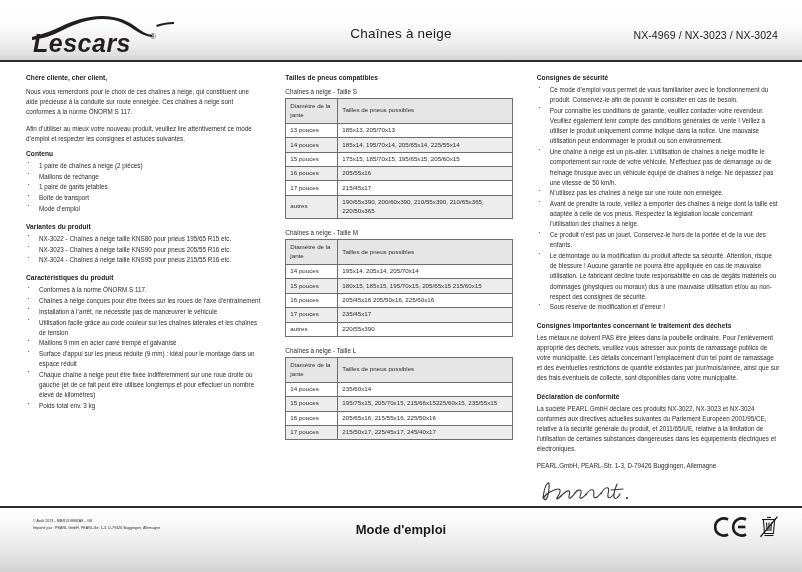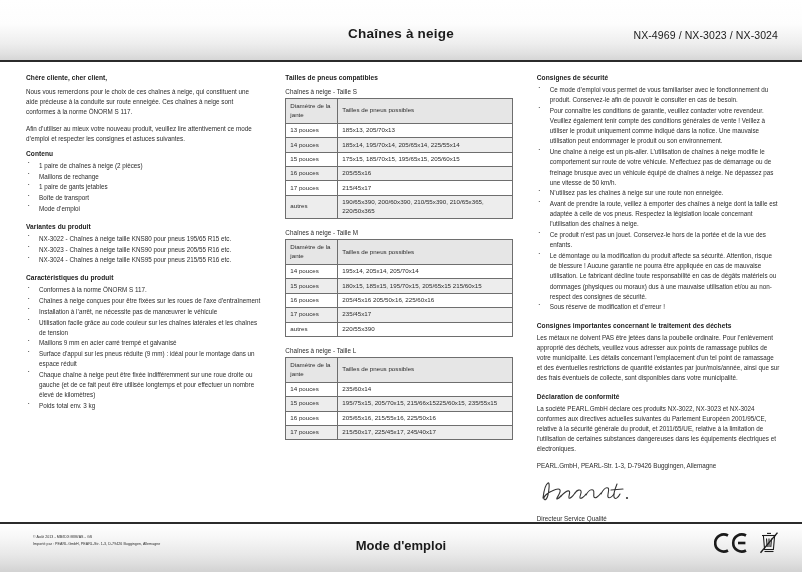--- a/index.html
+++ b/index.html
@@ -26,21 +26,21 @@
     position: absolute;
     left: 28px; top: 13px;
     width: 152px; height: 42px;
   }
   .logo-wrap svg { display: block; }
   .header-title {
     position: absolute;
     left: 0; right: 0; top: 26px;
     text-align: center;
     font-size: 13.5px;
-    font-weight: bold;
+    font-weight: normal;
     letter-spacing: .2px;
     color: #1b1b1b;
   }
   .header-models {
     position: absolute;
     right: 24px; top: 29px;
     font-size: 10.5px;
     color: #1b1b1b;
     letter-spacing: .1px;
   }
@@ -124,21 +124,21 @@
     padding-top: 3px;
     padding-bottom: 3px;
   }
   table.sizes tr.alt td { background: #ededed; }
   table.sizes td.c1 { width: 52px; }
 
   
   .footer {
     position: absolute;
     left: 0; bottom: 0;
-    width: 802px; height: 50px;
+    width: 802px; height: 66px;
     background: linear-gradient(to bottom, #ffffff 0%, #f6f6f6 30%, #e9e9e9 62%, #dedede 82%, #d2d2d2 100%);
     border-top: 2px solid #2b2b2b;
   }
   .footer-legal {
     position: absolute;
     left: 33px; top: 10px;
     font-size: 3.6px;
     line-height: 1.85;
     color: #2b2b2b;
     letter-spacing: .05px;
@@ -176,20 +176,31 @@
     right: 0; top: 9.7px;
     font-size: 6.3px;
     color: #2b2b2b;
   }
   .nowrap { white-space: nowrap; }
 </style>
 </head>
 <body>
 
 <div class="header">
+  <div class="logo-wrap">
+    <svg width="152" height="42" viewBox="0 0 152 42" xmlns="http://www.w3.org/2000/svg">
+      <path d="M4 24 C10 22 20 20 32 14 C44 8 58 3 74 3 C90 3 100 8 108 14 C113 18 118 21 124 22
+               L124 24 C117 23 111 20 105 16 C97 10 88 6 74 6 C60 6 47 11 35 17 C24 23 13 26 4 27 Z" fill="#231f20"></path>
+      <path d="M128 12 C134 10 140 9 146 9 L146 11 C140 11 134 12 129 14 Z" fill="#231f20"></path>
+      <g fill="#231f20" font-family="Liberation Sans, sans-serif" font-weight="bold" font-size="25" font-style="italic">
+        <text x="5" y="39" letter-spacing="0.5">Lescars</text>
+      </g>
+      <text x="122" y="26" fill="#231f20" font-family="Liberation Sans, sans-serif" font-size="8">®</text>
+    </svg>
+  </div>
   <div class="header-title">Chaînes à neige</div>
   <div class="header-models">NX-4969 / NX-3023 / NX-3024</div>
 </div>
 
 <div class="content">
   <div class="cols">
 
     <div class="col">
       <h2 class="sec">Chère cliente, cher client,</h2>
       <p class="para" style="margin-top:6px">Nous vous remercions pour le choix de ces chaînes à neige, qui constituent une aide précieuse à la conduite sur route enneigée. Ces chaînes à neige sont conformes à la norme ÖNORM S 117.</p>

